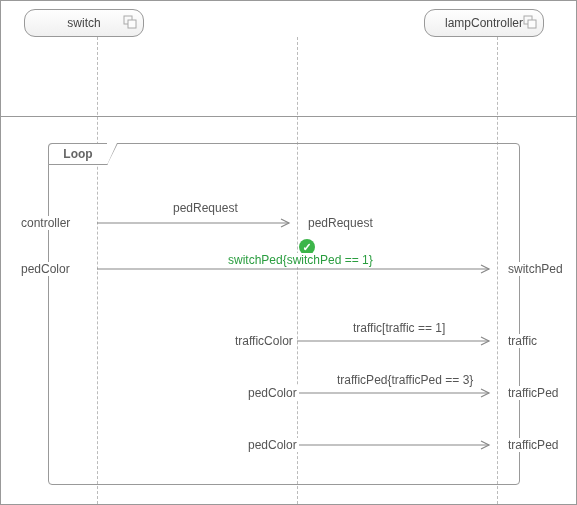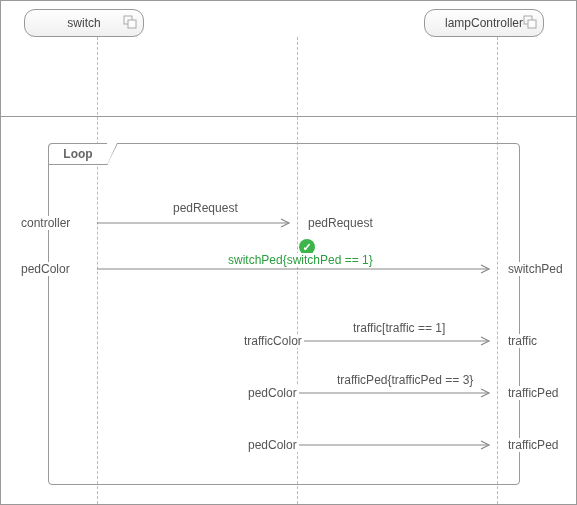--- a/index.html
+++ b/index.html
@@ -167,21 +167,21 @@
     <polyline points="384,0 392,4 384,8" fill="none" stroke="#888" stroke-width="1.2"></polyline>
   </svg>
   <div class="check" style="left:298px; top:238px">✓</div>
   <div class="label green" style="left:225px; top:252px">switchPed{switchPed == 1}</div>
 
   <svg class="arrow" style="left:296px; top:336px; width:200px; height:8px">
     <line x1="0" y1="4" x2="192" y2="4" stroke="#888" stroke-width="1.2"></line>
     <polyline points="184,0 192,4 184,8" fill="none" stroke="#888" stroke-width="1.2"></polyline>
   </svg>
   <div class="label" style="left:350px; top:320px">traffic[traffic == 1]</div>
-  <div class="label" style="left:241px; top:333px; ">trafficColor</div>
+  <div class="label" style="left:232px; top:333px; ">trafficColor</div>
 
   <svg class="arrow" style="left:296px; top:388px; width:200px; height:8px">
     <line x1="0" y1="4" x2="192" y2="4" stroke="#888" stroke-width="1.2"></line>
     <polyline points="184,0 392,4 184,8" fill="none" stroke="#888" stroke-width="1.2" style="display:none"></polyline>
     <polyline points="184,0 192,4 184,8" fill="none" stroke="#888" stroke-width="1.2"></polyline>
   </svg>
   <div class="label" style="left:334px; top:372px">trafficPed{trafficPed == 3}</div>
   <div class="label" style="left:245px; top:385px">pedColor</div>
 
   <svg class="arrow" style="left:296px; top:440px; width:200px; height:8px">

